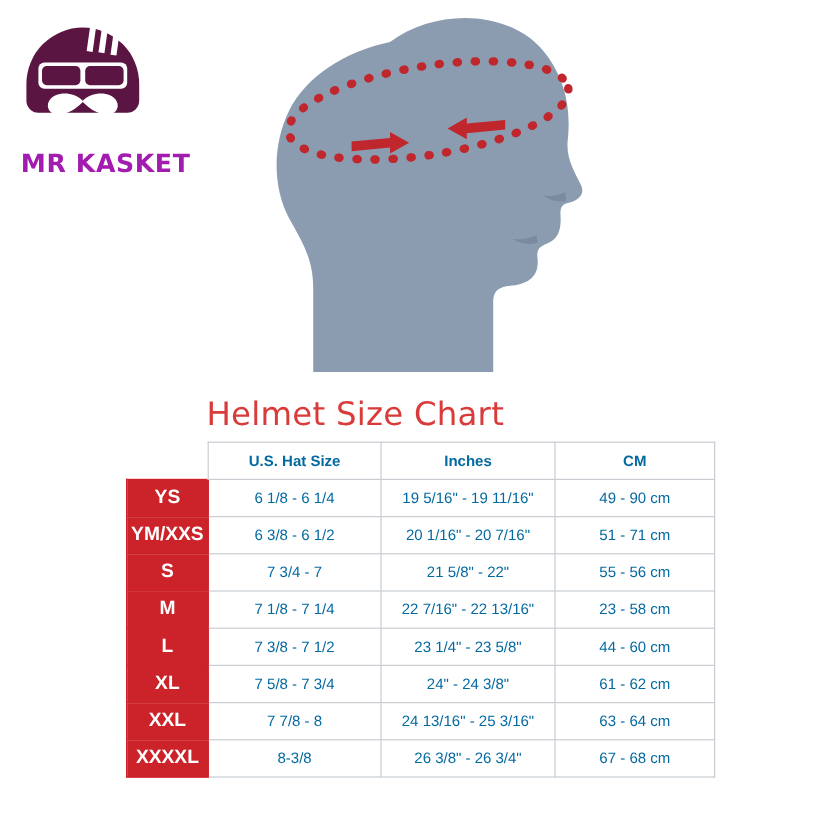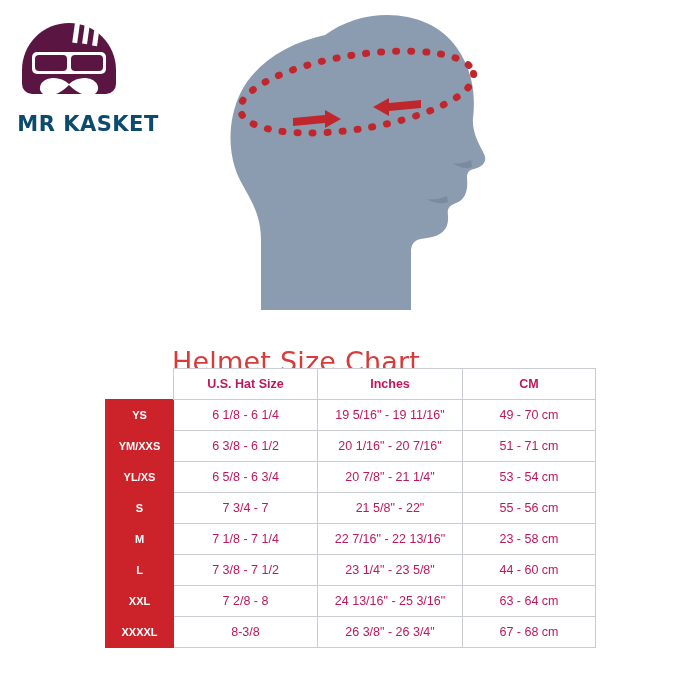--- a/index.html
+++ b/index.html
@@ -19,44 +19,44 @@
   #logo {
     position: absolute;
     left: 8px;
     top: 4px;
     width: 160px;
     height: 150px;
   }
   #logo .brand {
     position: absolute;
     left: 4px;
-    top: 108px;
+    top: 120px;
     width: 152px;
     text-align: center;
     font-family: "DejaVu Sans", sans-serif;
     font-weight: bold;
     font-size: 21px;
     letter-spacing: 0.5px;
-    color: #0c4a6e;
+    color: #a21caf;
   }
 
   
   #head-illustration {
     position: absolute;
     left: 175px;
     top: 0px;
     width: 350px;
     height: 310px;
   }
 
   
   #chart-title {
     position: absolute;
     left: 172px;
-    top: 346px;
+    top: 330px;
     font-family: "DejaVu Sans", sans-serif;
     font-size: 27px;
     font-weight: normal;
     color: #d93a3a;
     letter-spacing: 0.2px;
   }
 
   #size-table {
     position: absolute;
     left: 105px;
@@ -69,37 +69,37 @@
   #size-table col.c-hat  { width: 144px; }
   #size-table col.c-in   { width: 145px; }
   #size-table col.c-cm   { width: 133px; }
 
   #size-table th, #size-table td {
     border: 1px solid #c9cdd2;
     height: 28px;
     font-size: 12.5px;
     text-align: center;
     vertical-align: middle;
-    color: #be185d;
+    color: #0369a1;
     font-family: "Liberation Sans", sans-serif;
   }
   #size-table thead th {
     font-weight: bold;
     background: #ffffff;
     font-size: 12.5px;
   }
   #size-table thead th.corner {
     border: none;
     background: transparent;
   }
   #size-table td.size-cell {
     background: #cc2229;
     color: #ffffff;
     font-weight: bold;
-    font-size: 11px;
+    font-size: 16px;
     border: 1px solid #cc2229;
   }
 </style>
 </head>
 <body>
 
 <div id="logo">
   <svg width="160" height="115" viewBox="0 0 160 115">
 
     <path d="M14 66 A47 47 0 0 1 108 66 L108 80 A10 10 0 0 1 98 90 L24 90 A10 10 0 0 1 14 80 Z" fill="#5b1543"></path>
@@ -162,55 +162,55 @@
       <th>U.S. Hat Size</th>
       <th>Inches</th>
       <th>CM</th>
     </tr>
   </thead>
   <tbody>
     <tr>
       <td class="size-cell">YS</td>
       <td>6 1/8 - 6 1/4</td>
       <td>19 5/16" - 19 11/16"</td>
-      <td>49 - 70 cm</td>
+      <td>49 - 90 cm</td>
     </tr>
     <tr>
       <td class="size-cell">YM/XXS</td>
       <td>6 3/8 - 6 1/2</td>
       <td>20 1/16" - 20 7/16"</td>
       <td>51 - 71 cm</td>
     </tr>
     <tr>
-      <td class="size-cell">YL/XS</td>
-      <td>6 5/8 - 6 3/4</td>
-      <td>20 7/8" - 21 1/4"</td>
-      <td>53 - 54 cm</td>
-    </tr>
-    <tr>
       <td class="size-cell">S</td>
       <td>7 3/4 - 7</td>
       <td>21 5/8" - 22"</td>
       <td>55 - 56 cm</td>
     </tr>
     <tr>
       <td class="size-cell">M</td>
       <td>7 1/8 - 7 1/4</td>
       <td>22 7/16" - 22 13/16"</td>
       <td>23 - 58 cm</td>
     </tr>
     <tr>
       <td class="size-cell">L</td>
       <td>7 3/8 - 7 1/2</td>
       <td>23 1/4" - 23 5/8"</td>
       <td>44 - 60 cm</td>
     </tr>
     <tr>
+      <td class="size-cell">XL</td>
+      <td>7 5/8 - 7 3/4</td>
+      <td>24" - 24 3/8"</td>
+      <td>61 - 62 cm</td>
+    </tr>
+    <tr>
       <td class="size-cell">XXL</td>
-      <td>7 2/8 - 8</td>
+      <td>7 7/8 - 8</td>
       <td>24 13/16" - 25 3/16"</td>
       <td>63 - 64 cm</td>
     </tr>
     <tr>
       <td class="size-cell">XXXXL</td>
       <td>8-3/8</td>
       <td>26 3/8" - 26 3/4"</td>
       <td>67 - 68 cm</td>
     </tr>
   </tbody>

